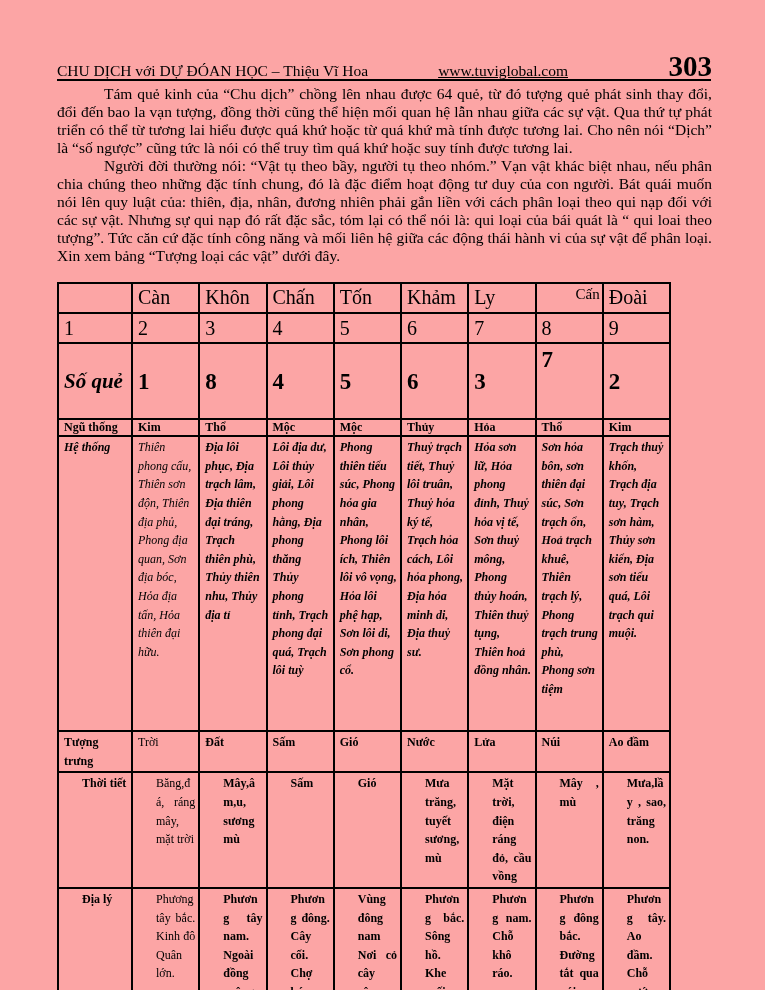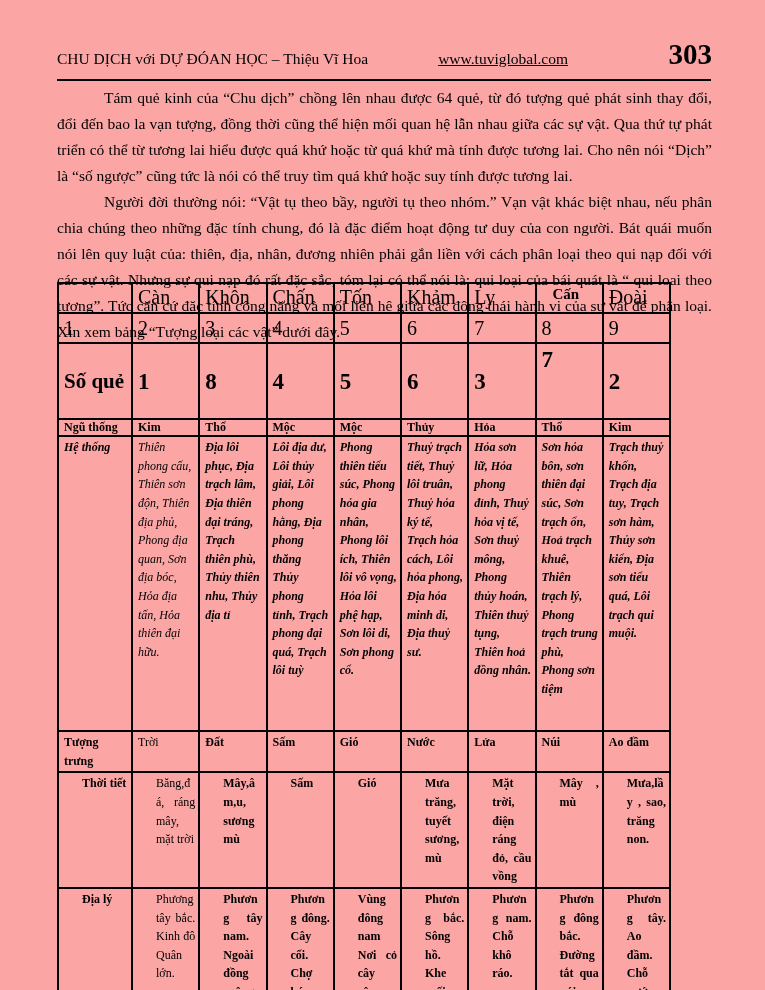--- a/index.html
+++ b/index.html
@@ -8,44 +8,44 @@
     font-family:"Liberation Serif", serif;color:#000;overflow:hidden;
     margin:0 auto;
   }
   
   .pagehead{
     position:absolute;left:57px;top:40px;width:655px;
     display:flex;align-items:baseline;
   }
   .pagehead .title{font-size:15.5px;white-space:nowrap;}
   .pagehead .url{font-size:15.5px;text-decoration:underline;margin-left:70px;white-space:nowrap;}
-  .pagehead .pagenum{font-size:29px;font-weight:bold;margin-left:auto;line-height:1;}
+  .pagehead .pagenum{font-size:29px;font-weight:bold;margin-left:auto;line-height:1;margin-top:12px;}
   .rule{position:absolute;left:57px;top:79px;width:654px;border-top:2px solid #000;}
   
   .bodytext{
     position:absolute;left:57px;top:85px;width:655px;
-    font-size:15.5px;line-height:26px;text-align:justify;
+    font-size:15.5px;line-height:18px;text-align:justify;
   }
   .bodytext p{margin:0;text-indent:47px;}
   
   .tblwrap{position:absolute;left:57px;top:282px;}
   table{border-collapse:collapse;table-layout:fixed;width:612px;}
   col.col-label{width:74px;}
   col.col-data{width:67.25px;}
   td{
     border:2px solid #000;vertical-align:top;
     padding:1px 3px 1px 5px;
     font-size:12px;font-weight:bold;line-height:1.55;
     overflow:hidden;word-wrap:break-word;
   }
   tr.r-names td{height:23px;font-size:20px;font-weight:normal;vertical-align:middle;line-height:1;padding:0 2px 2px 5px;}
-  tr.r-names td.c7{font-size:15px;font-weight:bold;text-align:left;vertical-align:top;padding-top:3px;padding-left:16px;}
+  tr.r-names td.c7{font-size:15px;font-weight:normal;text-align:right;vertical-align:top;padding-top:3px;padding-left:16px;}
   tr.r-numbers td{height:26px;font-size:20px;font-weight:normal;vertical-align:middle;line-height:1;}
   tr.r-so-que td{height:69px;font-size:23px;vertical-align:middle;line-height:1;}
-  tr.r-so-que td.c0{font-size:21px;line-height:1.25;}
+  tr.r-so-que td.c0{font-size:21px;line-height:1.25;font-style:italic;}
   tr.r-so-que td.c7{vertical-align:top;padding-top:4px;}
   tr.r-ngu-hanh td{height:13px;line-height:1.1;}
   tr.r-he-thong td{height:291px;font-style:italic;}
   tr.r-tuong-trung td{height:29px;}
   tr.r-thoi-tiet td{height:71px;}
   tr.r-dia-ly td{height:73px;}
   tr.r-thoi-tiet td,tr.r-dia-ly td{text-align:justify;padding-left:23px;}
   tr.r-thoi-tiet td.c0,tr.r-dia-ly td.c0{text-align:left;}
   tr.light1 td.c1{font-weight:normal;}
 </style>

